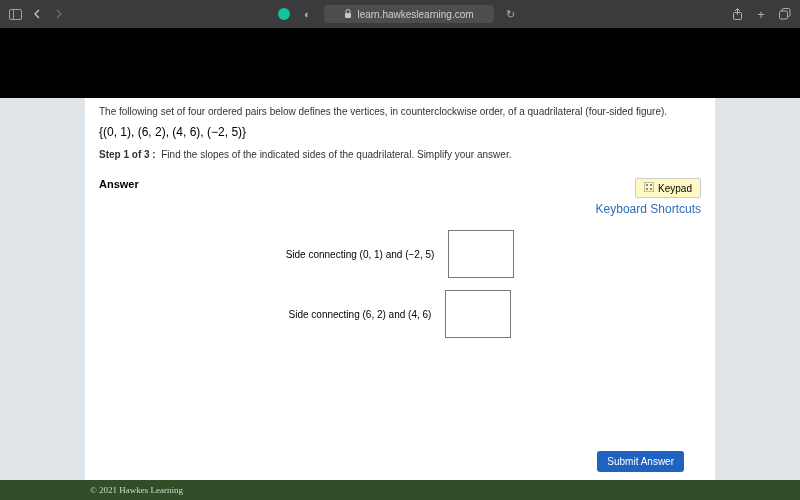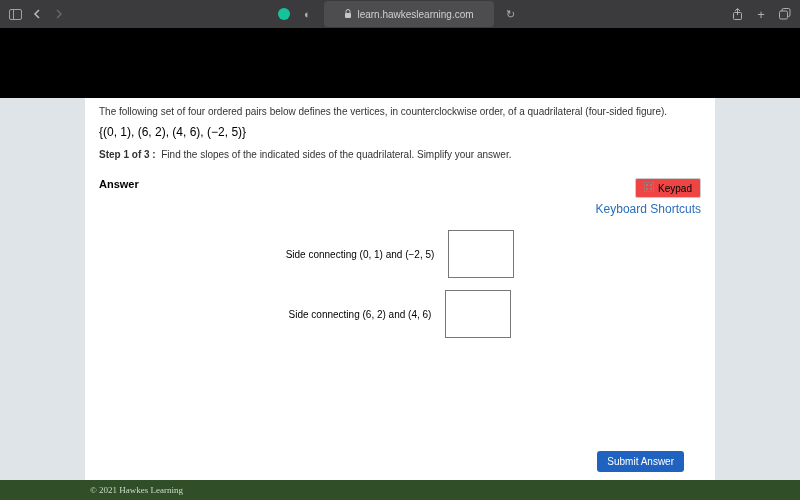--- a/index.html
+++ b/index.html
@@ -1,32 +1,32 @@
 <!DOCTYPE html>
 <html><head>
 <meta charset="utf-8">
 <style>
 * { box-sizing: border-box; margin: 0; padding: 0; }
 body { font-family: Arial, Helvetica, sans-serif; font-size: 11px; background: #e0e4e8; width: 800px; height: 500px; overflow: hidden; }
 .browser-bar { background: #3b3b3e; height: 28px; display: flex; align-items: center; padding: 0 8px; color: #c8c8c8; }
 .bb-left { display: flex; align-items: center; gap: 8px; }
 .bb-icon { width: 14px; height: 14px; display: inline-flex; align-items: center; justify-content: center; opacity: .8; }
 .bb-center { flex: 1; display: flex; justify-content: center; align-items: center; gap: 10px; }
-.url-pill { background: #4d4d50; border-radius: 4px; height: 26px; display: flex; align-items: center; padding: 0 20px; font-size: 10px; color: #d0d0d0; gap: 5px; }
+.url-pill { background: #4d4d50; border-radius: 4px; height: 18px; display: flex; align-items: center; padding: 0 20px; font-size: 10px; color: #d0d0d0; gap: 5px; }
 .bb-right { display: flex; align-items: center; gap: 10px; }
 .black-band { background: #000; height: 70px; }
 .page-area { background: #dfe4e8; height: calc(500px - 28px - 70px - 20px); overflow: auto; display: flex; justify-content: center; }
 .content-card { background: #fff; width: 630px; padding: 8px 14px 10px; min-height: 100%; position: relative; }
 .intro { font-size: 10px; color: #333; margin-bottom: 8px; }
 .formula { font-size: 12px; margin-bottom: 10px; }
 .step-row { font-size: 10px; color: #333; margin-bottom: 18px; }
 .step-row b { font-weight: bold; }
 .answer-header { display: flex; align-items: flex-start; justify-content: space-between; }
 .answer-title { font-size: 11px; font-weight: bold; }
-.keypad-btn { border: 1px solid #ccc; background: #ef4444; padding: 3px 8px; font-size: 10px; display: flex; align-items: center; gap: 4px; cursor: pointer; border-radius: 2px; }
+.keypad-btn { border: 1px solid #ccc; background: #fef9c3; padding: 3px 8px; font-size: 10px; display: flex; align-items: center; gap: 4px; cursor: pointer; border-radius: 2px; }
 .kb-short { text-align: right; font-size: 12px; color: #2a6ebb; margin-top: 4px; margin-bottom: 14px; }
 .inputs-wrap { display: flex; flex-direction: column; align-items: center; gap: 12px; margin-bottom: 60px; }
 .input-row { display: flex; align-items: center; gap: 14px; }
 .input-label { font-size: 10px; }
 .ans-box { width: 66px; height: 48px; border: 1px solid #777; background: #fff; font-size: 12px; text-align: center; }
 .submit-row { position: absolute; bottom: 8px; right: 31px; }
 .submit-btn { background: #1f62c0; color: #fff; border: none; border-radius: 3px; padding: 5px 10px; font-size: 10px; cursor: pointer; }
 .footer { background: #304f29; height: 20px; display: flex; align-items: center; padding-left: 90px; color: #cfd8cc; font-size: 9px; font-family: Liberation Serif, serif; }
 .grammarly { width: 12px; height: 12px; border-radius: 50%; background: #15c39a; display: inline-block; }
 .reload-sym { font-size: 11px; }

